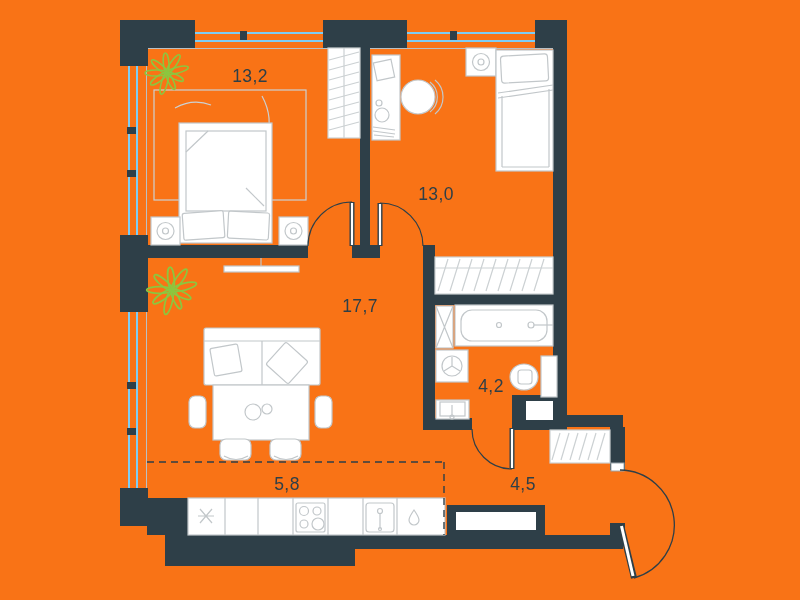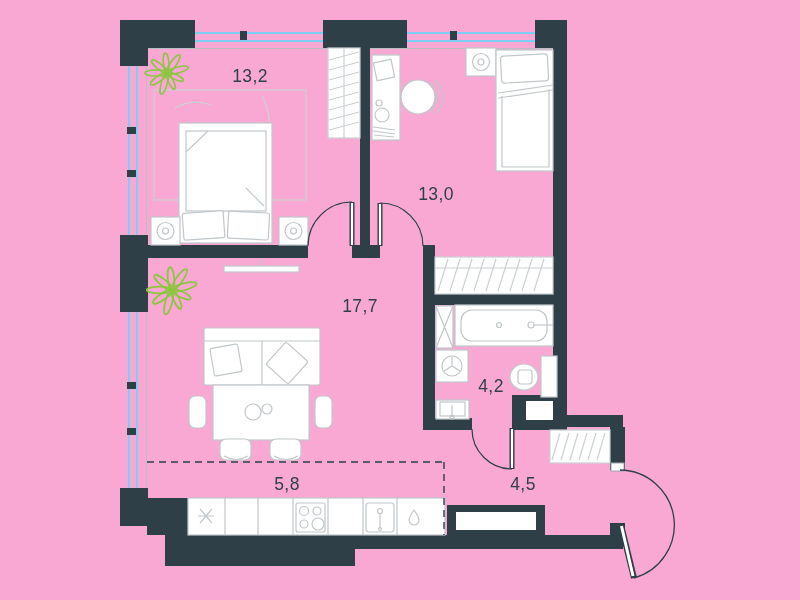--- a/index.html
+++ b/index.html
@@ -1,16 +1,16 @@
 <!DOCTYPE html>
 <html><head>
 <meta charset="utf-8">
 <style>
   html,body{margin:0;padding:0;background:#ffffff;}
-  .canvas{position:relative;width:800px;height:600px;background:#f9a8d4;overflow:hidden;
+  .canvas{position:relative;width:800px;height:600px;background:#f97316;overflow:hidden;
           font-family:"Liberation Sans", sans-serif;}
   svg{position:absolute;left:0;top:0;}
   text.area-label{font-family:"Liberation Sans", sans-serif;font-size:17.5px;
                   letter-spacing:.4px;fill:#2e3f48;}
 </style>
 </head>
 <body>
 
 <div class="canvas">
 <svg width="800" height="600" viewBox="0 0 800 600">

